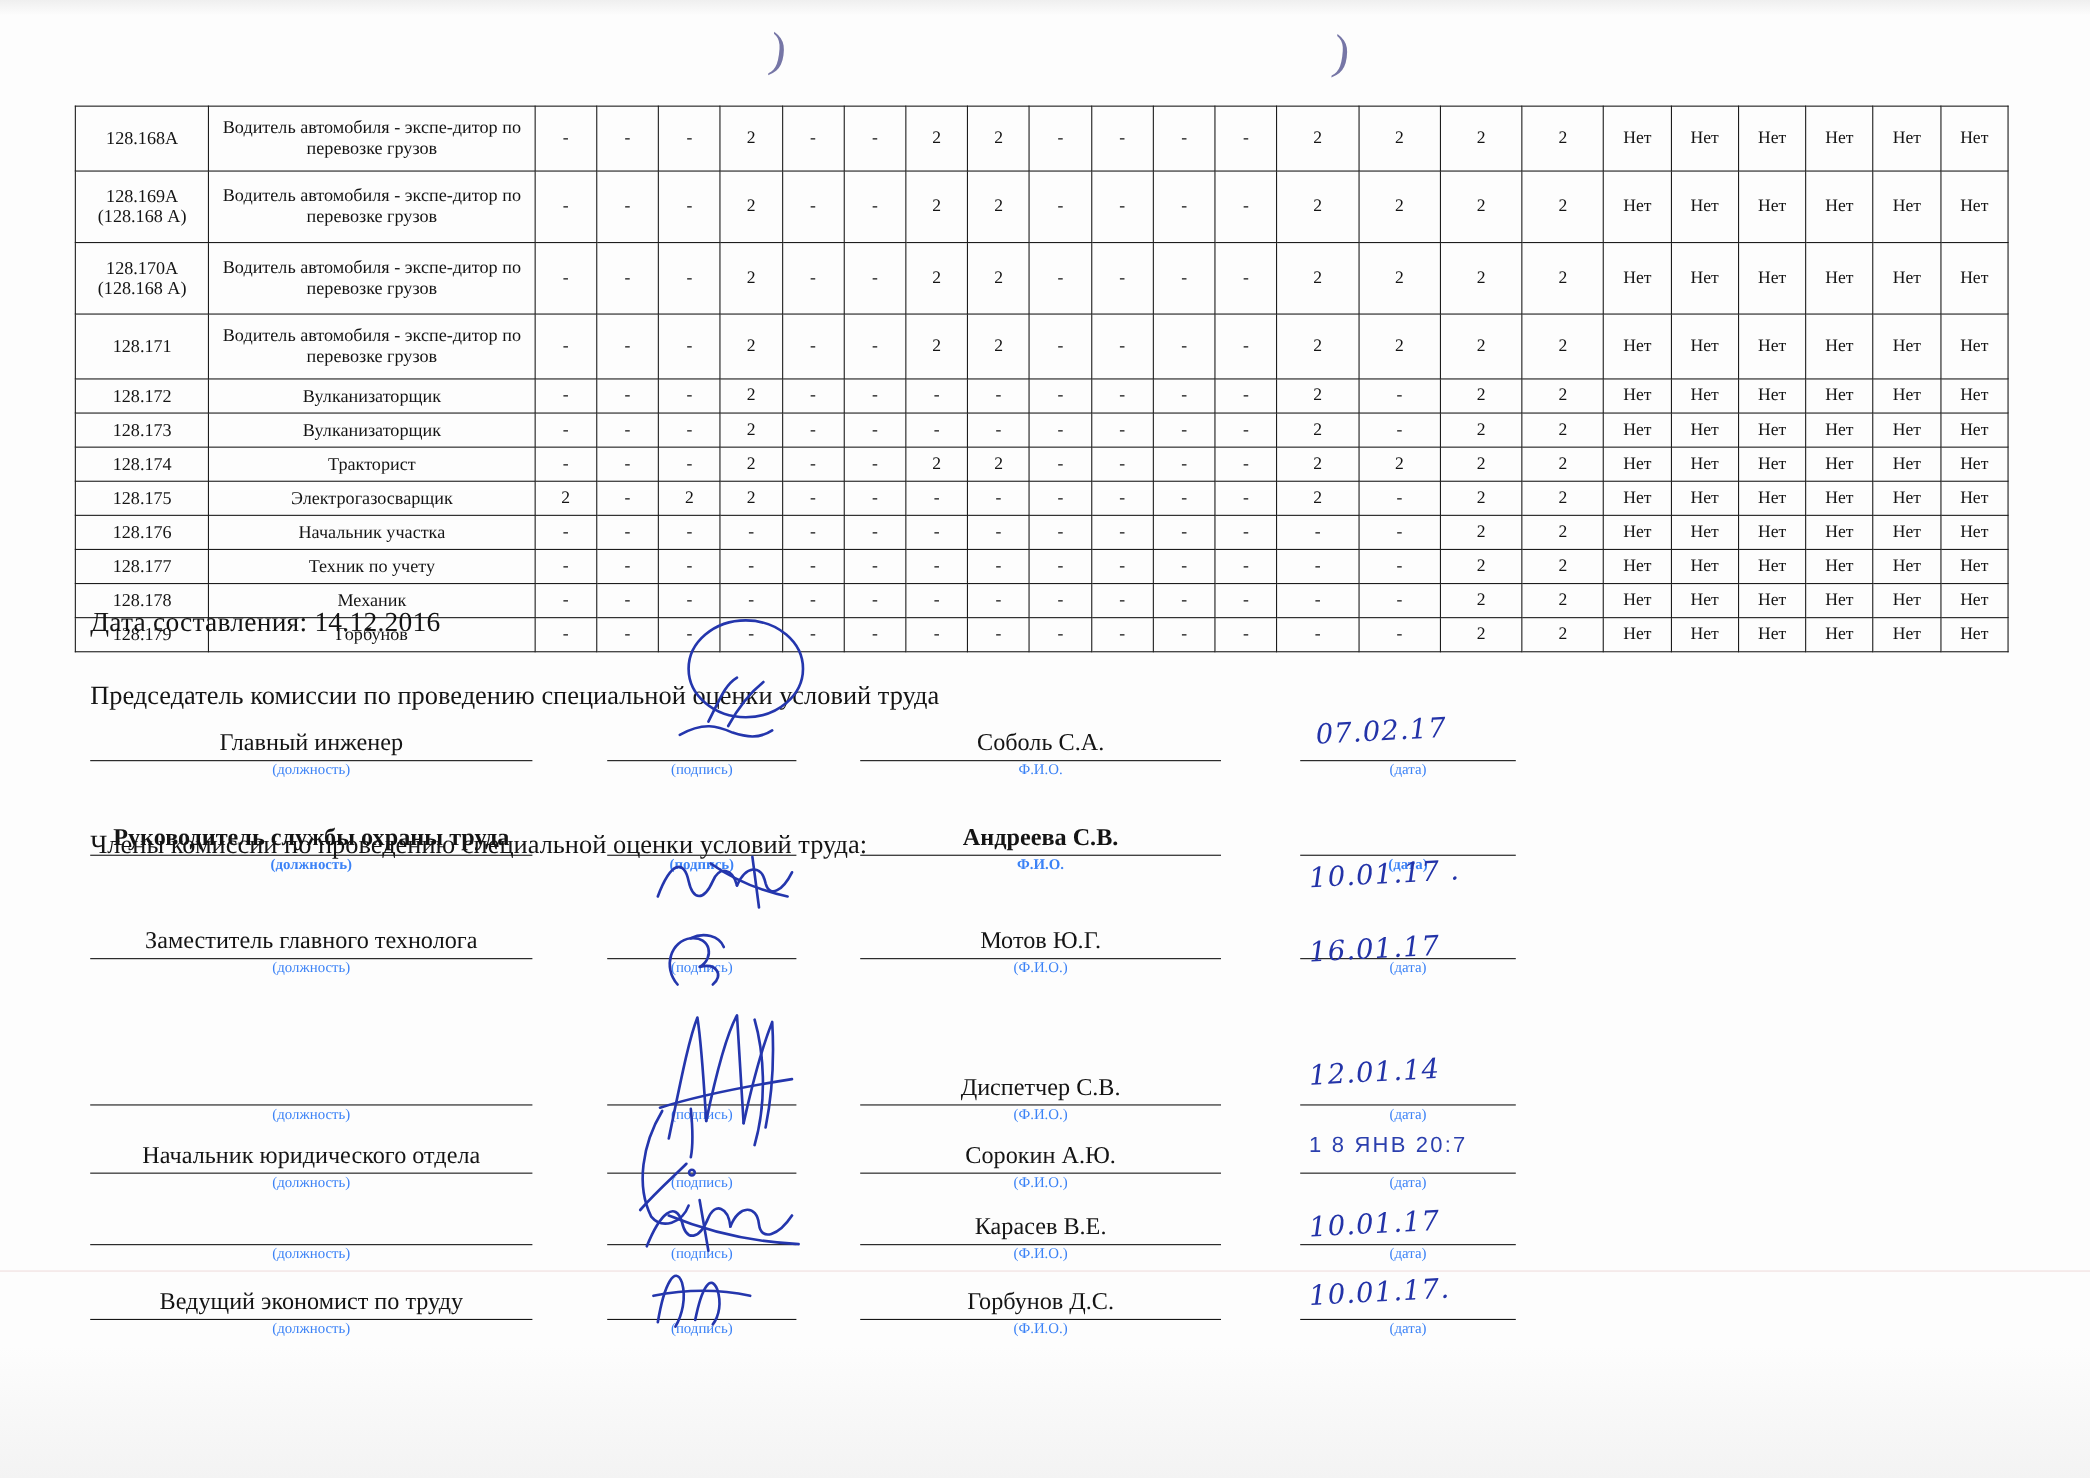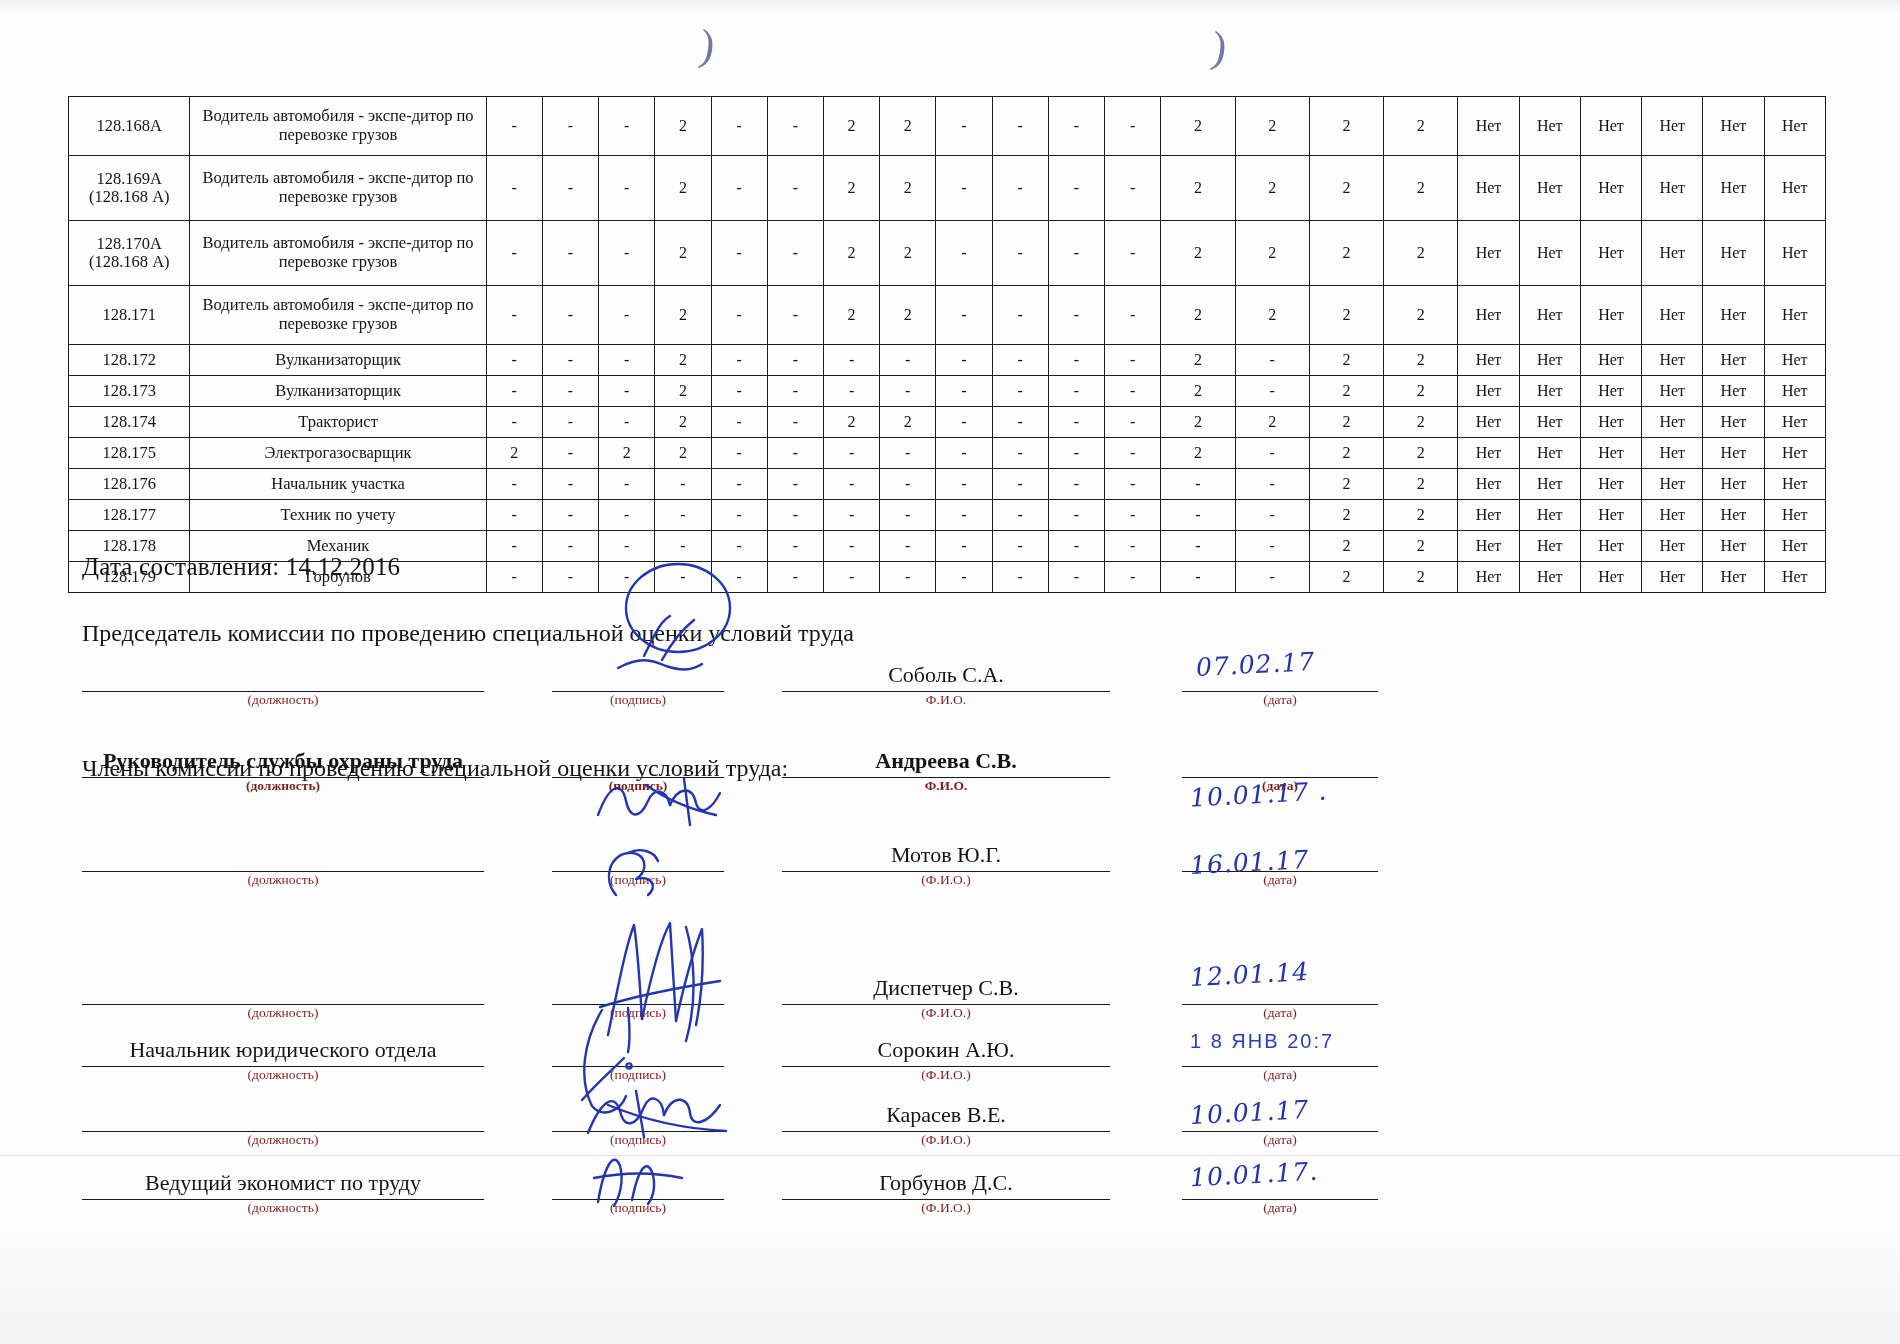--- a/index.html
+++ b/index.html
@@ -129,21 +129,21 @@
     font-size: 21px;
     white-space: normal;
   }
   .cap {
     position: absolute;
     left: 0; right: 0;
     top: 100%;
     margin-top: 1px;
     text-align: center;
     font-size: 13.5px;
-    color: #7f1d1d;
+    color: #3b82f6;
   }
   
   .c-post { left: 0px;   width: 402px; }
   .c-sign { left: 470px; width: 172px; }
   .c-name { left: 700px; width: 328px; }
   .c-date { left: 1100px;width: 196px; }
   .c-post .cap, .c-sign .cap, .c-name .cap, .c-date .cap { }
 
   
   .hand {
@@ -516,20 +516,21 @@
       </tbody>
     </table>
   </div>
 
   <div class="date-line">Дата составления: 14.12.2016</div>
 
   <div class="heading1">Председатель комиссии по проведению специальной оценки условий труда</div>
 
   <div class="sigrow" style="top:660px;">
     <div class="fld c-post" style="height:32px;">
+      <span class="val">Главный инженер</span>
       <span class="cap">(должность)</span>
     </div>
     <div class="fld c-sign" style="height:32px;">
       <span class="cap">(подпись)</span>
     </div>
     <div class="fld c-name" style="height:32px;">
       <span class="val">Соболь С.А.</span>
       <span class="cap">Ф.И.О.</span>
     </div>
     <div class="fld c-date" style="height:32px;">
@@ -551,20 +552,21 @@
       <span class="val">Андреева С.В.</span>
       <span class="cap">Ф.И.О.</span>
     </div>
     <div class="fld c-date" style="height:32px;">
       <span class="cap">(дата)</span>
     </div>
   </div>
 
   <div class="sigrow" style="top:840px;">
     <div class="fld c-post" style="height:32px;">
+      <span class="val">Заместитель главного технолога</span>
       <span class="cap">(должность)</span>
     </div>
     <div class="fld c-sign" style="height:32px;">
       <span class="cap">(подпись)</span>
     </div>
     <div class="fld c-name" style="height:32px;">
       <span class="val">Мотов Ю.Г.</span>
       <span class="cap">(Ф.И.О.)</span>
     </div>
     <div class="fld c-date" style="height:32px;">

